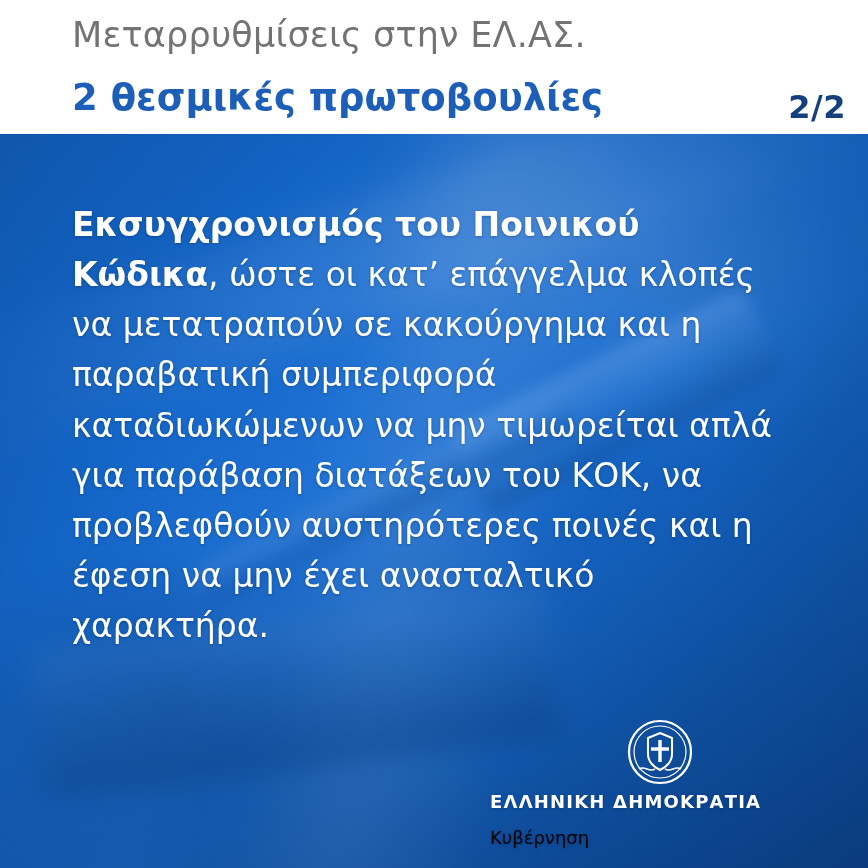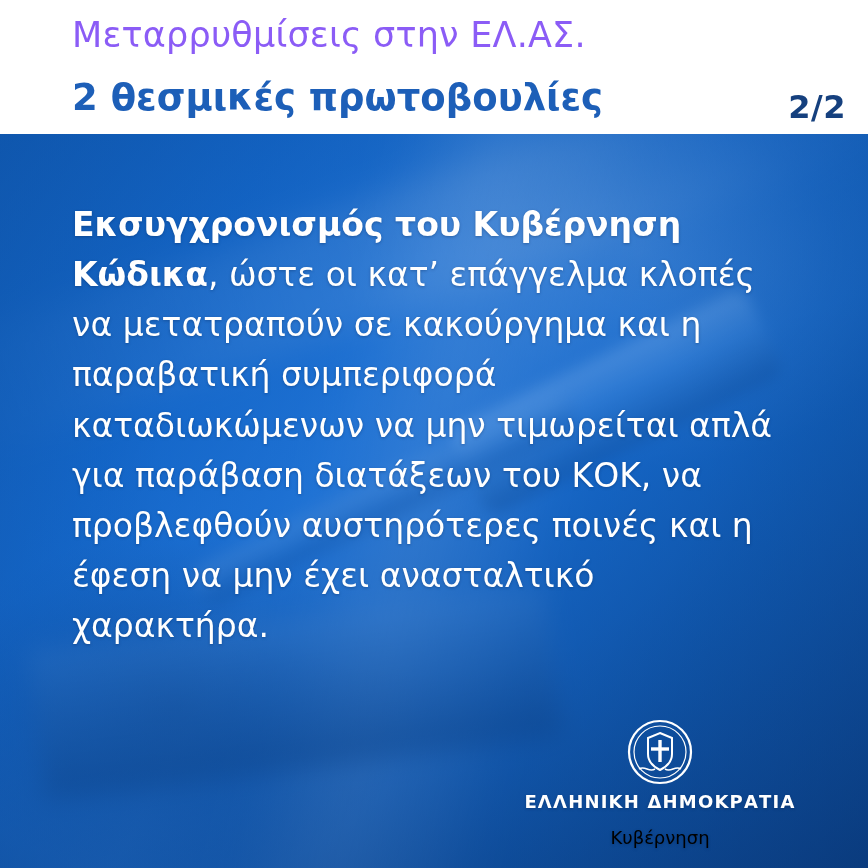--- a/index.html
+++ b/index.html
@@ -31,21 +31,21 @@
   .header-text {
     position: absolute;
     left: 72px;
     top: 14px;
     width: 640px;
   }
   .header-line1 {
     font-family: "DejaVu Sans", sans-serif;
     font-size: 35px;
     font-weight: normal;
-    color: #8b5cf6;
+    color: #737373;
     letter-spacing: 0.2px;
     line-height: 1.22;
     white-space: nowrap;
   }
   .header-line2 {
     font-family: "DejaVu Sans", sans-serif;
     font-size: 37px;
     font-weight: bold;
     color: #1d5fb8;
     line-height: 1.22;
@@ -160,21 +160,20 @@
   .body-text .lead {
     font-weight: bold;
   }
 
   
   .emblem-wrap {
     position: absolute;
     right: 38px;
     bottom: 20px;
     width: 340px;
-    text-align: center;
   }
   .emblem {
     display: block;
     margin: 0 auto 6px auto;
   }
   .gov-name {
     font-family: "DejaVu Sans", sans-serif;
     font-size: 18px;
     font-weight: bold;
     letter-spacing: 1.2px;
@@ -208,21 +207,21 @@
       <div class="photo-band-a"></div>
       <div class="photo-band-b"></div>
       <div class="photo-gavel-head"></div>
       <div class="photo-gavel-handle"></div>
       <div class="photo-block"></div>
       <div class="photo-vignette"></div>
       <div class="photo-tint"></div>
     </div>
 
     <div class="body-text">
-      <span class="lead">Εκσυγχρονισμός του Κυβέρνηση Κώδικα</span><span>, ώστε οι κατ’ επάγγελμα κλοπές να μετατραπούν σε κακούργημα και η παραβατική συμπεριφορά καταδιωκώμενων να μην τιμωρείται απλά για παράβαση διατάξεων του ΚΟΚ,  να προβλεφθούν αυστηρότερες ποινές και η έφεση να μην έχει ανασταλτικό χαρακτήρα.</span>
+      <span class="lead">Εκσυγχρονισμός του Ποινικού Κώδικα</span><span>, ώστε οι κατ’ επάγγελμα κλοπές να μετατραπούν σε κακούργημα και η παραβατική συμπεριφορά καταδιωκώμενων να μην τιμωρείται απλά για παράβαση διατάξεων του ΚΟΚ,  να προβλεφθούν αυστηρότερες ποινές και η έφεση να μην έχει ανασταλτικό χαρακτήρα.</span>
     </div>
 
     <div class="emblem-wrap">
       <svg class="emblem" width="66" height="66" viewBox="0 0 66 66" aria-hidden="true">
         <circle cx="33" cy="33" r="31" fill="none" stroke="#ffffff" stroke-width="2.2"></circle>
         <circle cx="33" cy="33" r="26" fill="none" stroke="#ffffff" stroke-width="1.2"></circle>
         <path d="M33 14 L45 19 L45 35 C45 43 39 48 33 51 C27 48 21 43 21 35 L21 19 Z" fill="none" stroke="#ffffff" stroke-width="2"></path>
         <rect x="31.3" y="21" width="3.4" height="22" fill="#ffffff"></rect>
         <rect x="24" y="28.3" width="18" height="3.4" fill="#ffffff"></rect>
         <path d="M12 50 C18 46 22 54 28 50" fill="none" stroke="#ffffff" stroke-width="1.6"></path>

